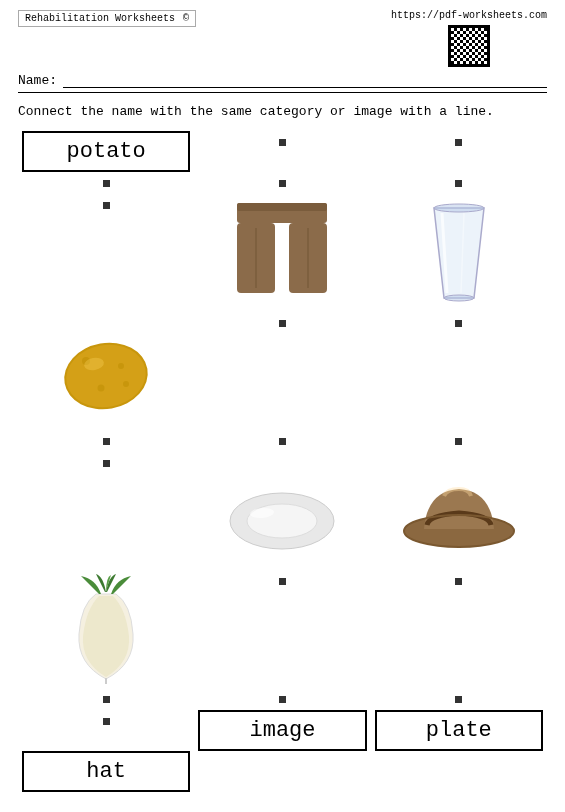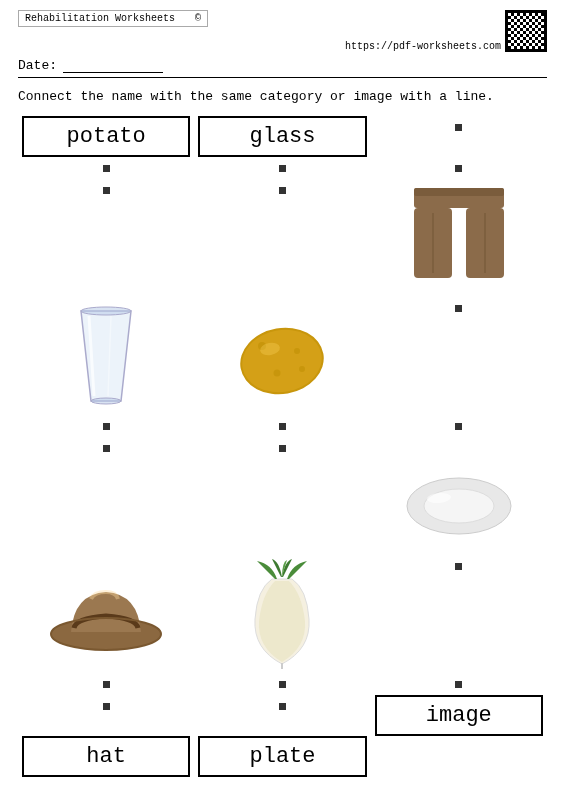--- a/index.html
+++ b/index.html
@@ -19,26 +19,26 @@
       justify-content: space-between;
       align-items: flex-start;
       margin-bottom: 6px;
     }
     .header-left {
       border: 1px solid #aaa;
       padding: 2px 6px;
       font-size: 10px;
       display: flex;
       align-items: center;
-      gap: 20px;
+      gap: 8px;
     }
     .header-right {
       display: flex;
-      flex-direction: row;
-      align-items: flex-end;
+      flex-direction: column;
+      align-items: center;
       gap: 4px;
     }
     .website-url { font-size: 10px; }
     .qr-code {
       width: 42px;
       height: 42px;
       background: #000;
       display: flex;
       align-items: center;
       justify-content: center;
@@ -137,32 +137,31 @@
   </div>
   <div class="header-right">
     <span class="website-url">https://pdf-worksheets.com</span>
     <div class="qr-code">
       <div class="qr-inner"></div>
     </div>
   </div>
 </div>
 
 <div class="name-date-row">
-  <div class="date-section">
-    <span>Date:</span>
-    <div class="date-line"></div>
+  <div class="name-section">
+    <span>Name:</span>
+    <div class="name-line"></div>
   </div>
 </div>
 
 <div class="instruction">Connect the name with the same category or image with a line.</div>
 
 <div class="worksheet-grid">
 
   <div class="word-box">potato</div>
-  <div class="word-box">glass</div>
 
   <div class="dot-cell">
       <span class="dot"></span>
     </div>
   <div class="dot-cell">
       <span class="dot"></span>
     </div>
   <div class="dot-cell">
       <span class="dot"></span>
     </div>
@@ -315,16 +314,16 @@
       <span class="dot"></span>
     </div>
   <div class="dot-cell">
       <span class="dot"></span>
     </div>
   <div class="dot-cell">
       <span class="dot"></span>
     </div>
 
   <div class="word-box">image</div>
+  <div class="word-box">plate</div>
   <div class="word-box">hat</div>
-  <div class="word-box">plate</div>
 
 </div>
 
 </body></html>

